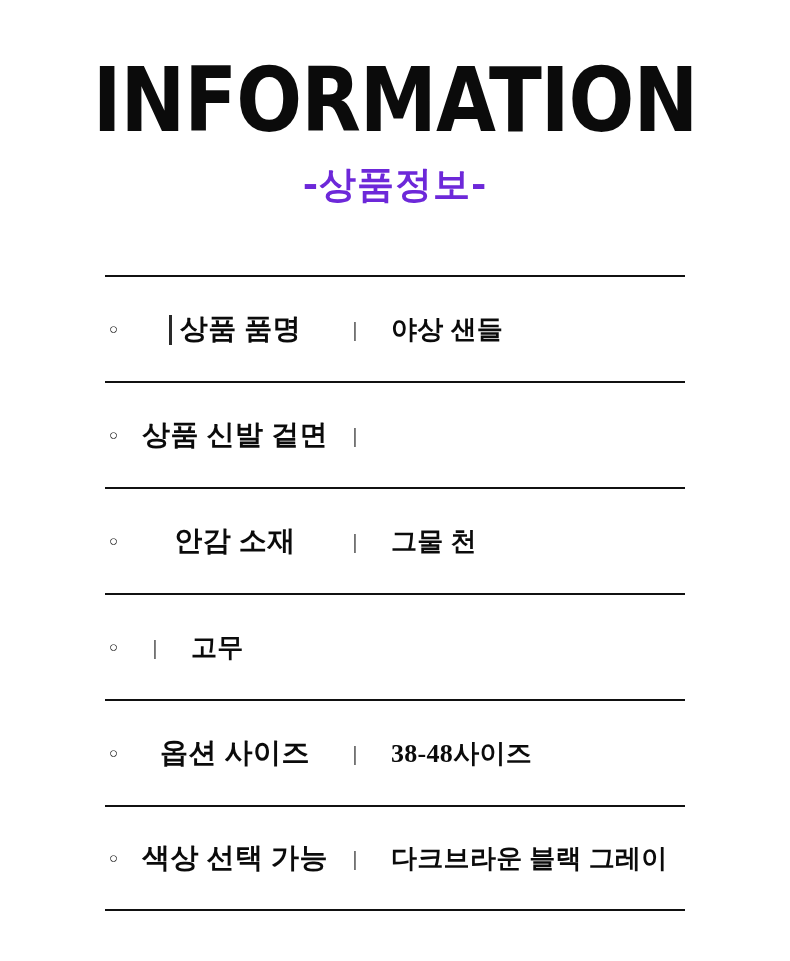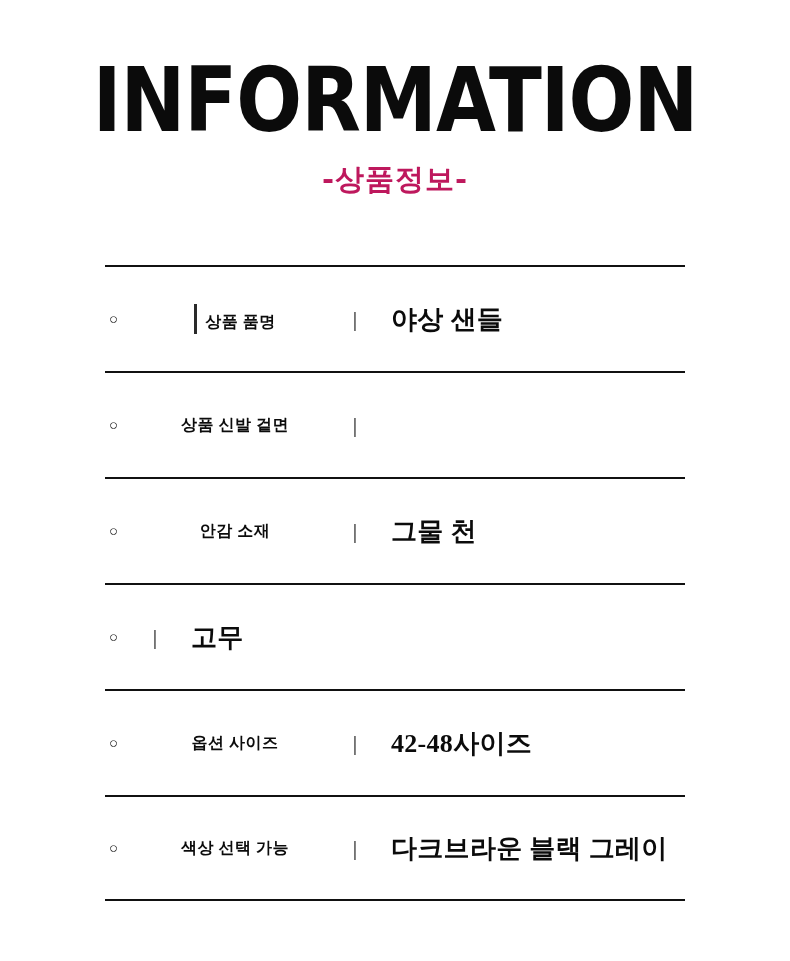--- a/index.html
+++ b/index.html
@@ -35,24 +35,24 @@
     letter-spacing: -1px;
     line-height: 0.95;
     transform: scaleX(1.02) scaleY(1.18);
     transform-origin: center top;
     margin: 0;
     color: #0b0b0b;
   }
   .title-ko {
     font-family: "DejaVu Serif", "Liberation Serif", serif;
     font-weight: 700;
-    font-size: 29px;
+    font-size: 37px;
     margin: 30px 0 0 0;
     letter-spacing: 1px;
-    color: #be185d;
+    color: #6d28d9;
   }
 
   
   .spec-table {
     margin: 0 auto;
     margin-top: 65px;
     width: 580px;
     border-collapse: collapse;
   }
   .spec-row {
@@ -73,21 +73,21 @@
     line-height: 1;
     color: #1a1a1a;
     text-align: left;
     padding-left: 4px;
     box-sizing: border-box;
   }
   .label-cell {
     flex: 0 0 200px;
     text-align: center;
     font-weight: 700;
-    font-size: 16px;
+    font-size: 28px;
     letter-spacing: 0.5px;
     color: #0b0b0b;
   }
   .divider {
     flex: 0 0 40px;
     text-align: center;
     font-size: 22px;
     font-weight: 400;
     color: #0b0b0b;
   }
@@ -160,21 +160,21 @@
     <div class="spec-row">
       <span class="bullet">○</span>
       <span class="divider">|</span>
       <span class="value-cell smudge">고무</span>
     </div>
 
     <div class="spec-row">
       <span class="bullet">○</span>
       <span class="label-cell smudge">옵션 사이즈</span>
       <span class="divider">|</span>
-      <span class="value-cell">42-48사이즈</span>
+      <span class="value-cell">38-48사이즈</span>
     </div>
 
     <div class="spec-row">
       <span class="bullet">○</span>
       <span class="label-cell">색상 선택 가능</span>
       <span class="divider">|</span>
       <span class="value-cell">다크브라운 블랙 그레이</span>
     </div>
 
   </div>

